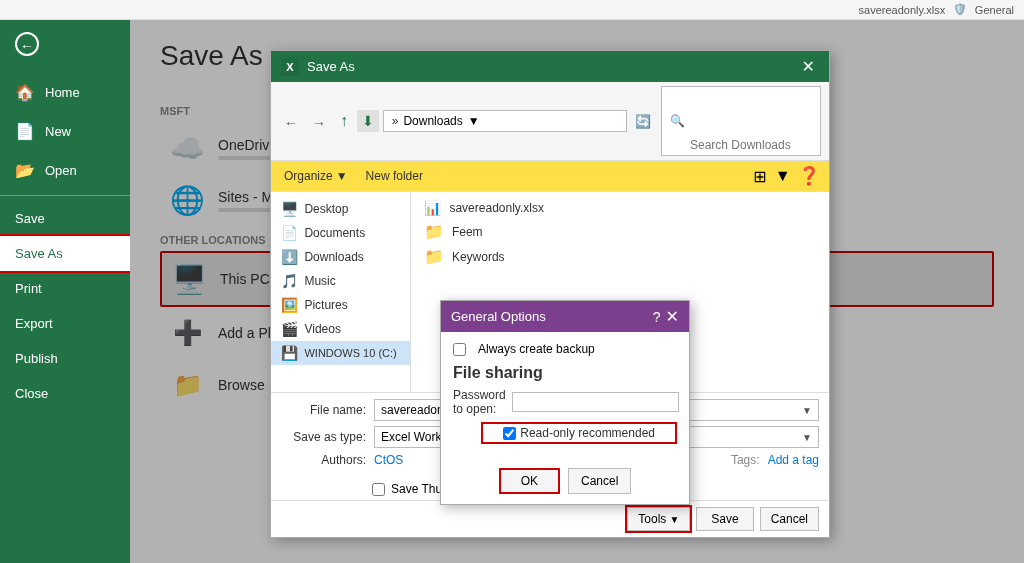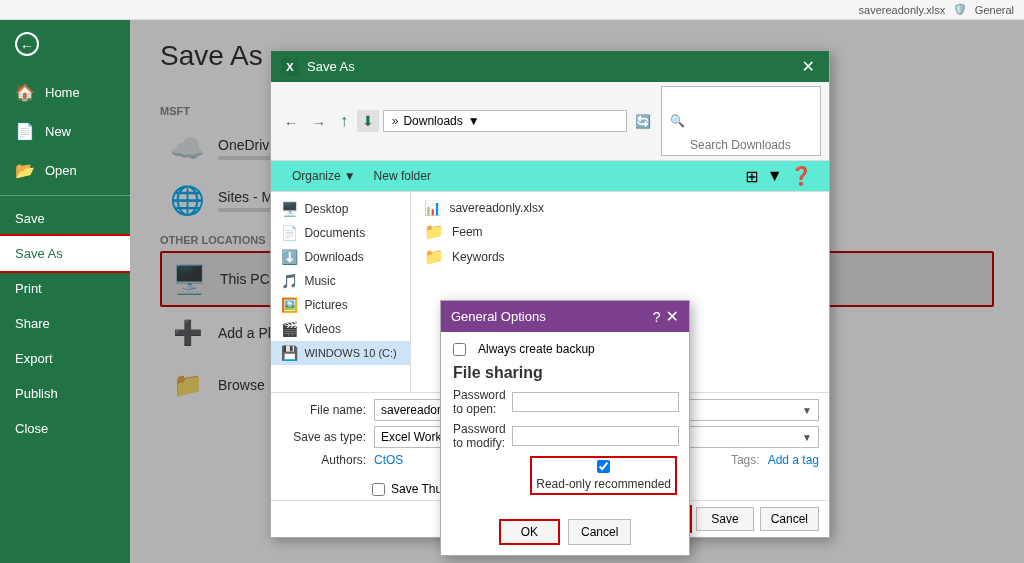--- a/index.html
+++ b/index.html
@@ -148,22 +148,22 @@
       display: flex; align-items: center; gap: 5px;
       background: white;
     }
     .search-box input {
       border: none; outline: none; font-size: 12px; width: 120px; background: transparent; margin-top: 48px;
     }
     .refresh-btn { background: none; border: none; cursor: pointer; padding: 3px 5px; font-size: 13px; color: #555; }
 
     
     .dialog-action-bar {
-      background: #5eead4;
-      padding: 4px 16px;
+      background: #fde047;
+      padding: 4px 8px;
       display: flex; align-items: center; gap: 8px;
       border-bottom: 1px solid #ddd;
       font-size: 12px;
     }
     .action-btn {
       background: none; border: none; cursor: pointer;
       color: #333; font-size: 12px; padding: 2px 5px;
       display: flex; align-items: center; gap: 3px;
     }
 
@@ -321,22 +321,22 @@
     .go-readonly-row {
       display: flex; align-items: center; gap: 6px;
       margin-bottom: 8px;
       justify-content: flex-end;
     }
     .go-readonly-label {
       font-size: 12px; color: #333;
     }
     .go-readonly-highlight {
       border: 2px solid #cc0000;
-      padding: 2px 4px;
-      display: flex; align-items: center; gap: 4px; flex-direction: column;
+      padding: 2px 20px;
+      display: flex; align-items: center; gap: 4px;
     }
     .general-options-footer {
       display: flex; justify-content: center; gap: 8px;
       padding: 6px 12px 10px;
     }
     .go-ok-btn {
       background: #f5f5f5;
       border: 2px solid #cc0000;
       padding: 4px 20px;
       font-size: 12px;
@@ -389,23 +389,20 @@
       </div>
       <div class="sidebar-divider"></div>
       <div class="sidebar-item">
         <span>Save</span>
       </div>
       <div class="sidebar-item active" style="outline:2px solid #cc0000;">
         <span>Save As</span>
       </div>
       <div class="sidebar-item">
         <span>Print</span>
-      </div>
-      <div class="sidebar-item">
-        <span>Share</span>
       </div>
       <div class="sidebar-item">
         <span>Export</span>
       </div>
       <div class="sidebar-item">
         <span>Publish</span>
       </div>
       <div class="sidebar-item">
         <span>Close</span>
       </div>
@@ -596,24 +593,20 @@
       <div class="general-options-body">
         <div class="go-checkbox-row">
           <input type="checkbox" style="">
           <span>Always create backup</span>
         </div>
         <div class="go-section-label">File sharing</div>
         <div class="go-field-row">
           <span class="go-field-label">Password to open:</span>
           <input class="go-field-input" type="password" value="" style="">
         </div>
-        <div class="go-field-row">
-          <span class="go-field-label">Password to modify:</span>
-          <input class="go-field-input" type="password" value="" style="">
-        </div>
         <div class="go-readonly-row">
           <div class="go-readonly-highlight">
             <input type="checkbox" checked="" style="">
             <span class="go-readonly-label">Read-only recommended</span>
           </div>
         </div>
       </div>
       <div class="general-options-footer">
         <button class="go-ok-btn">
           <span>OK</span>

